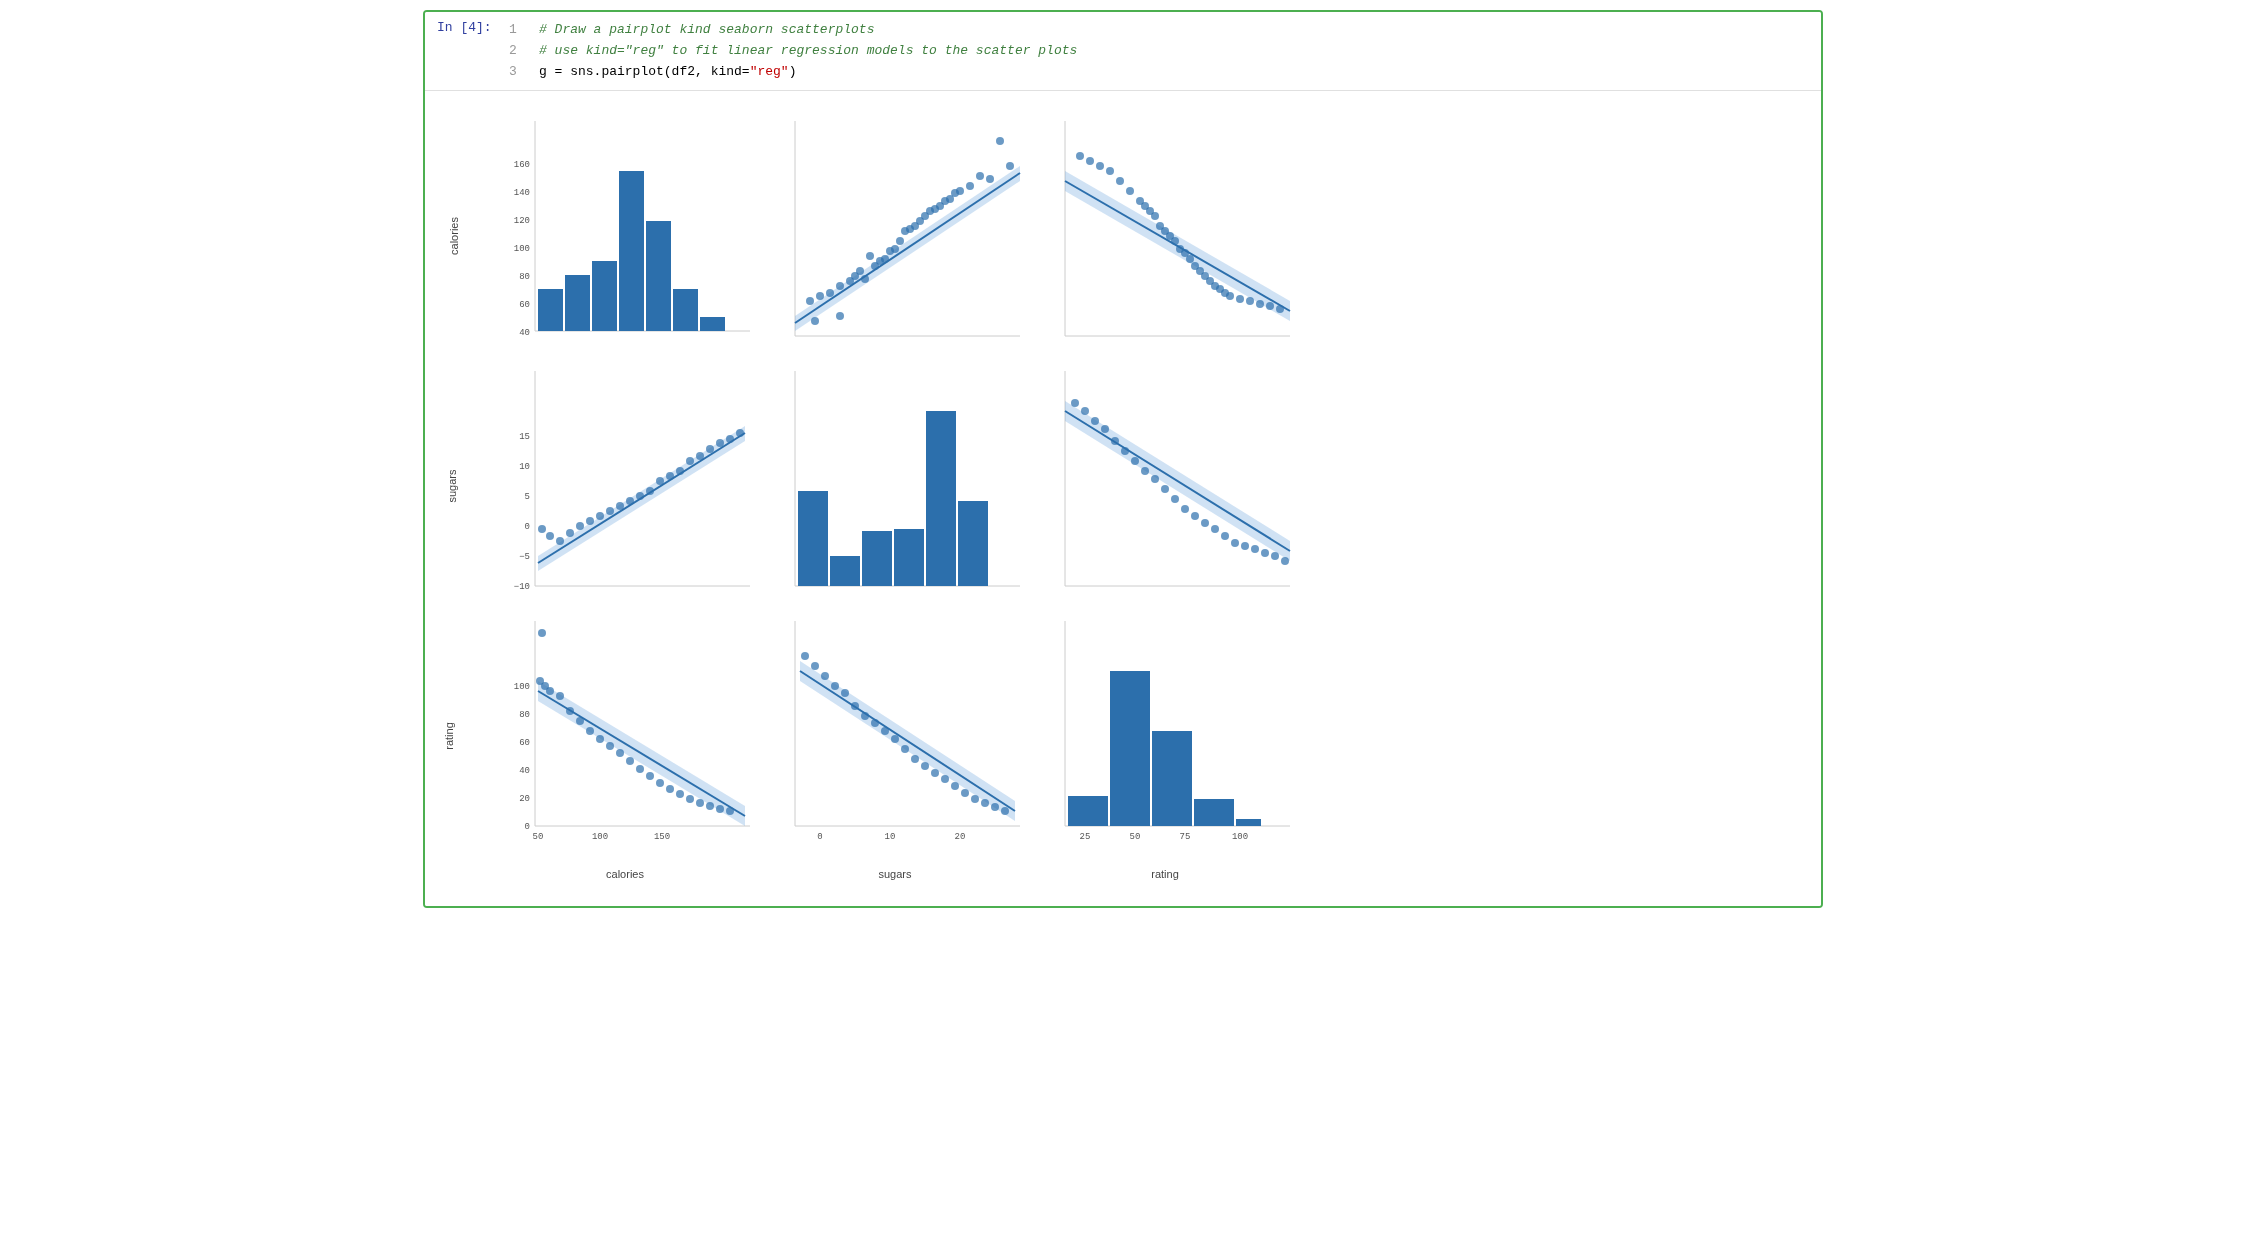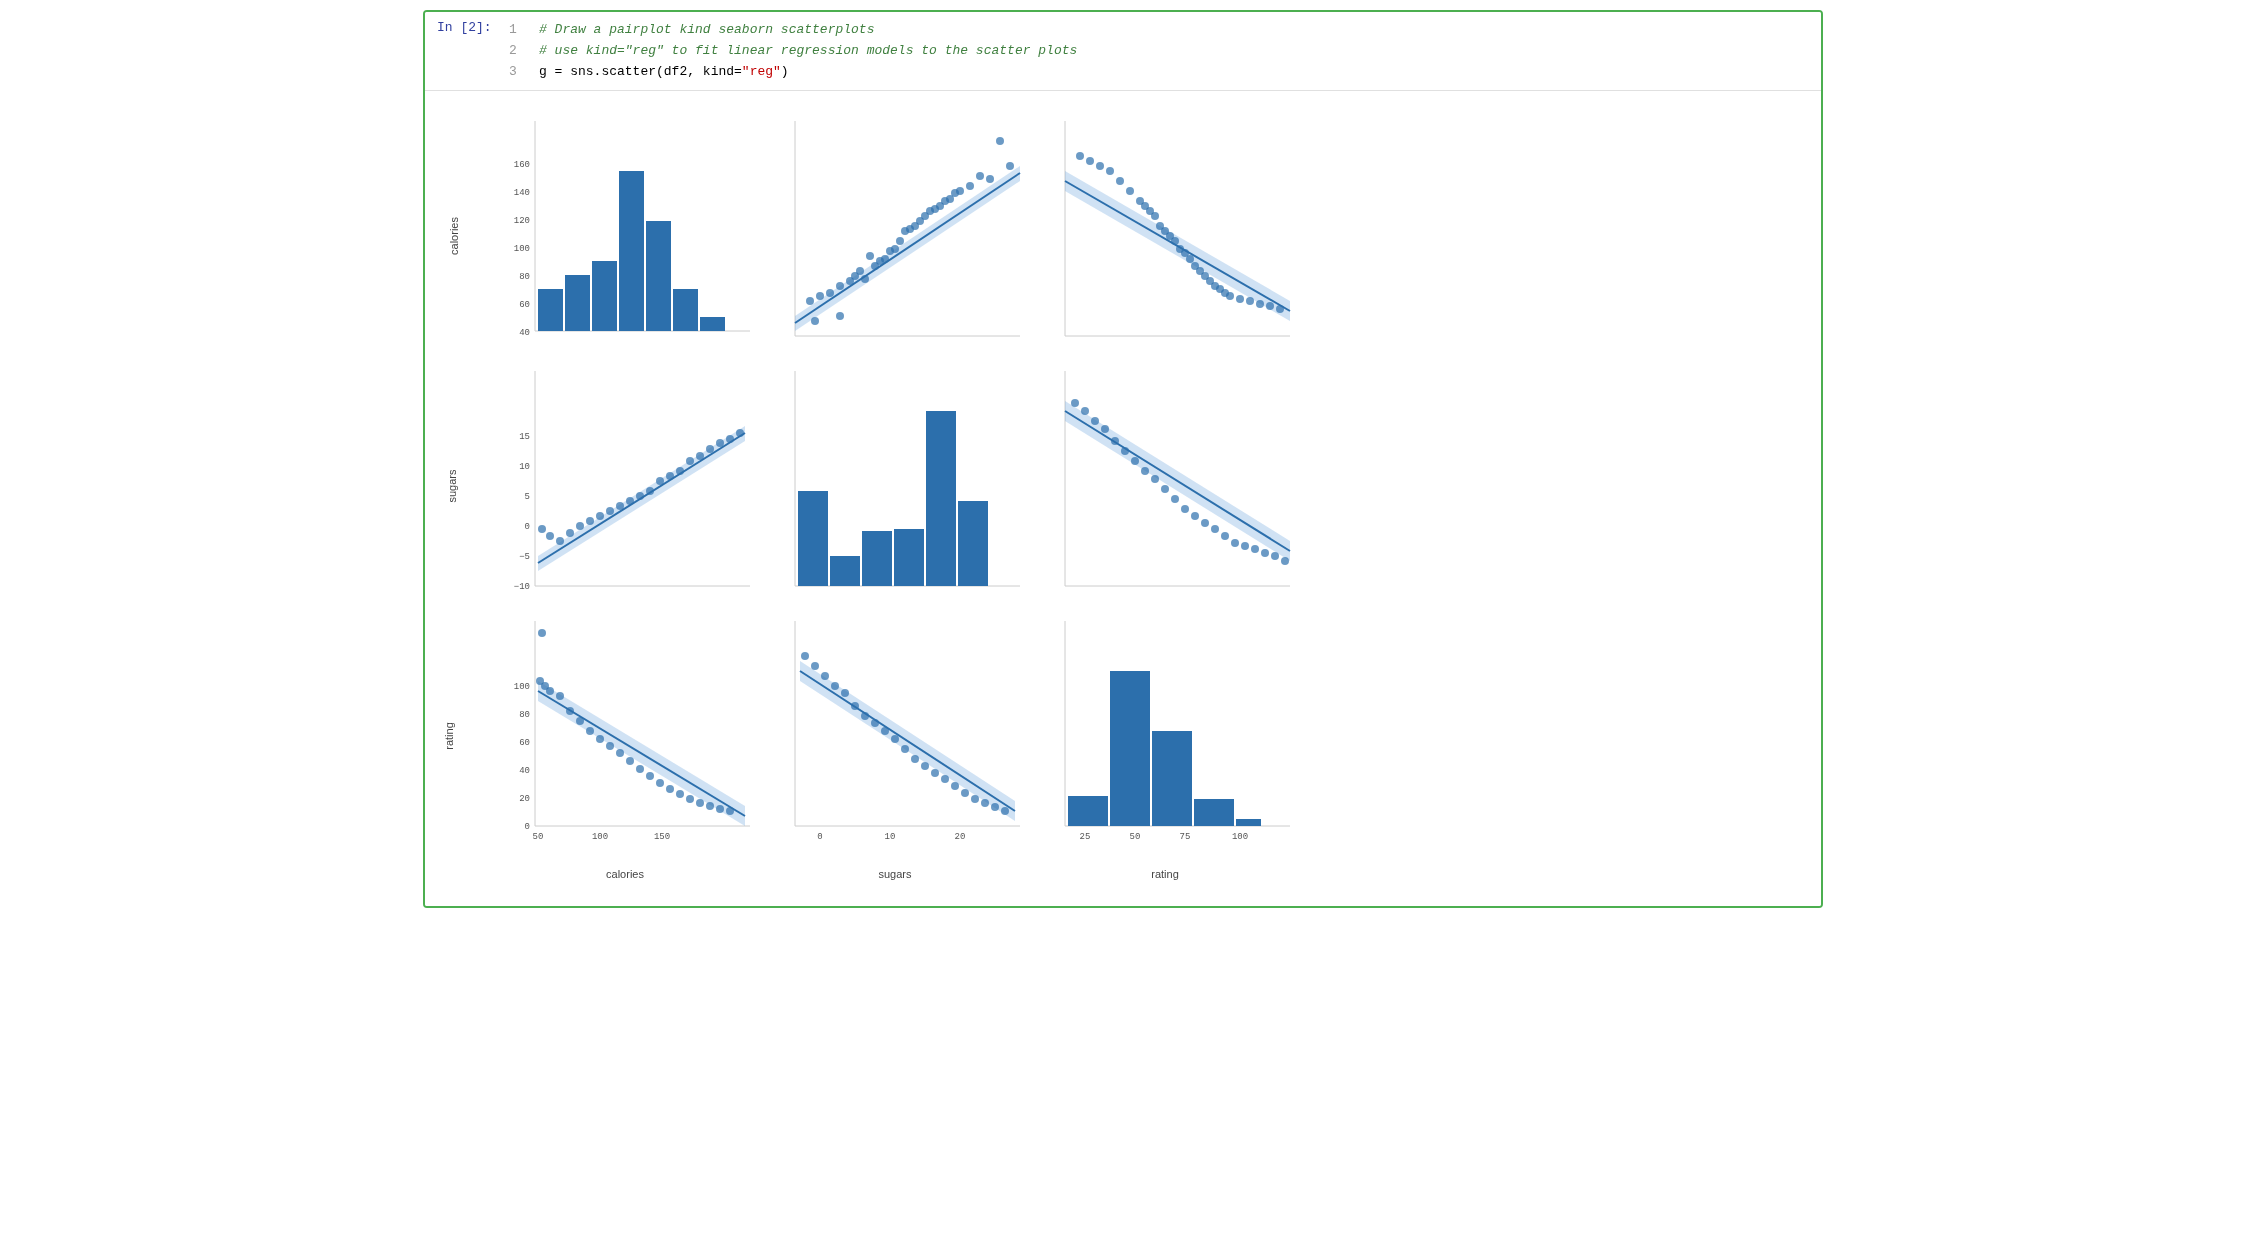--- a/index.html
+++ b/index.html
@@ -58,33 +58,33 @@
       font-size: 11px;
       color: #444;
       font-family: sans-serif;
     }
   </style>
 </head>
 <body>
 
 <div class="notebook-cell">
   <div class="cell-input">
-    <div class="cell-label">In [2]:</div>
+    <div class="cell-label">In [4]:</div>
     <div class="cell-code">
       <div class="line">
         <span class="line-num">1</span>
         <span class="c-comment"># Draw a pairplot kind seaborn scatterplots</span>
       </div>
       <div class="line">
         <span class="line-num">2</span>
         <span class="c-comment"># use kind="reg" to fit linear regression models to the scatter plots</span>
       </div>
       <div class="line">
         <span class="line-num">3</span>
-        <span class="c-normal">g = sns.scatter(df2, kind=</span>
+        <span class="c-normal">g = sns.pairplot(df2, kind=</span>
           <span class="c-string-red">"reg"</span>
           <span class="c-normal">)</span>
       </div>
     </div>
   </div>
 
   <div class="cell-output">
     
     <div style="position:relative; display:inline-block; padding-left:55px; padding-bottom:35px;">
 

